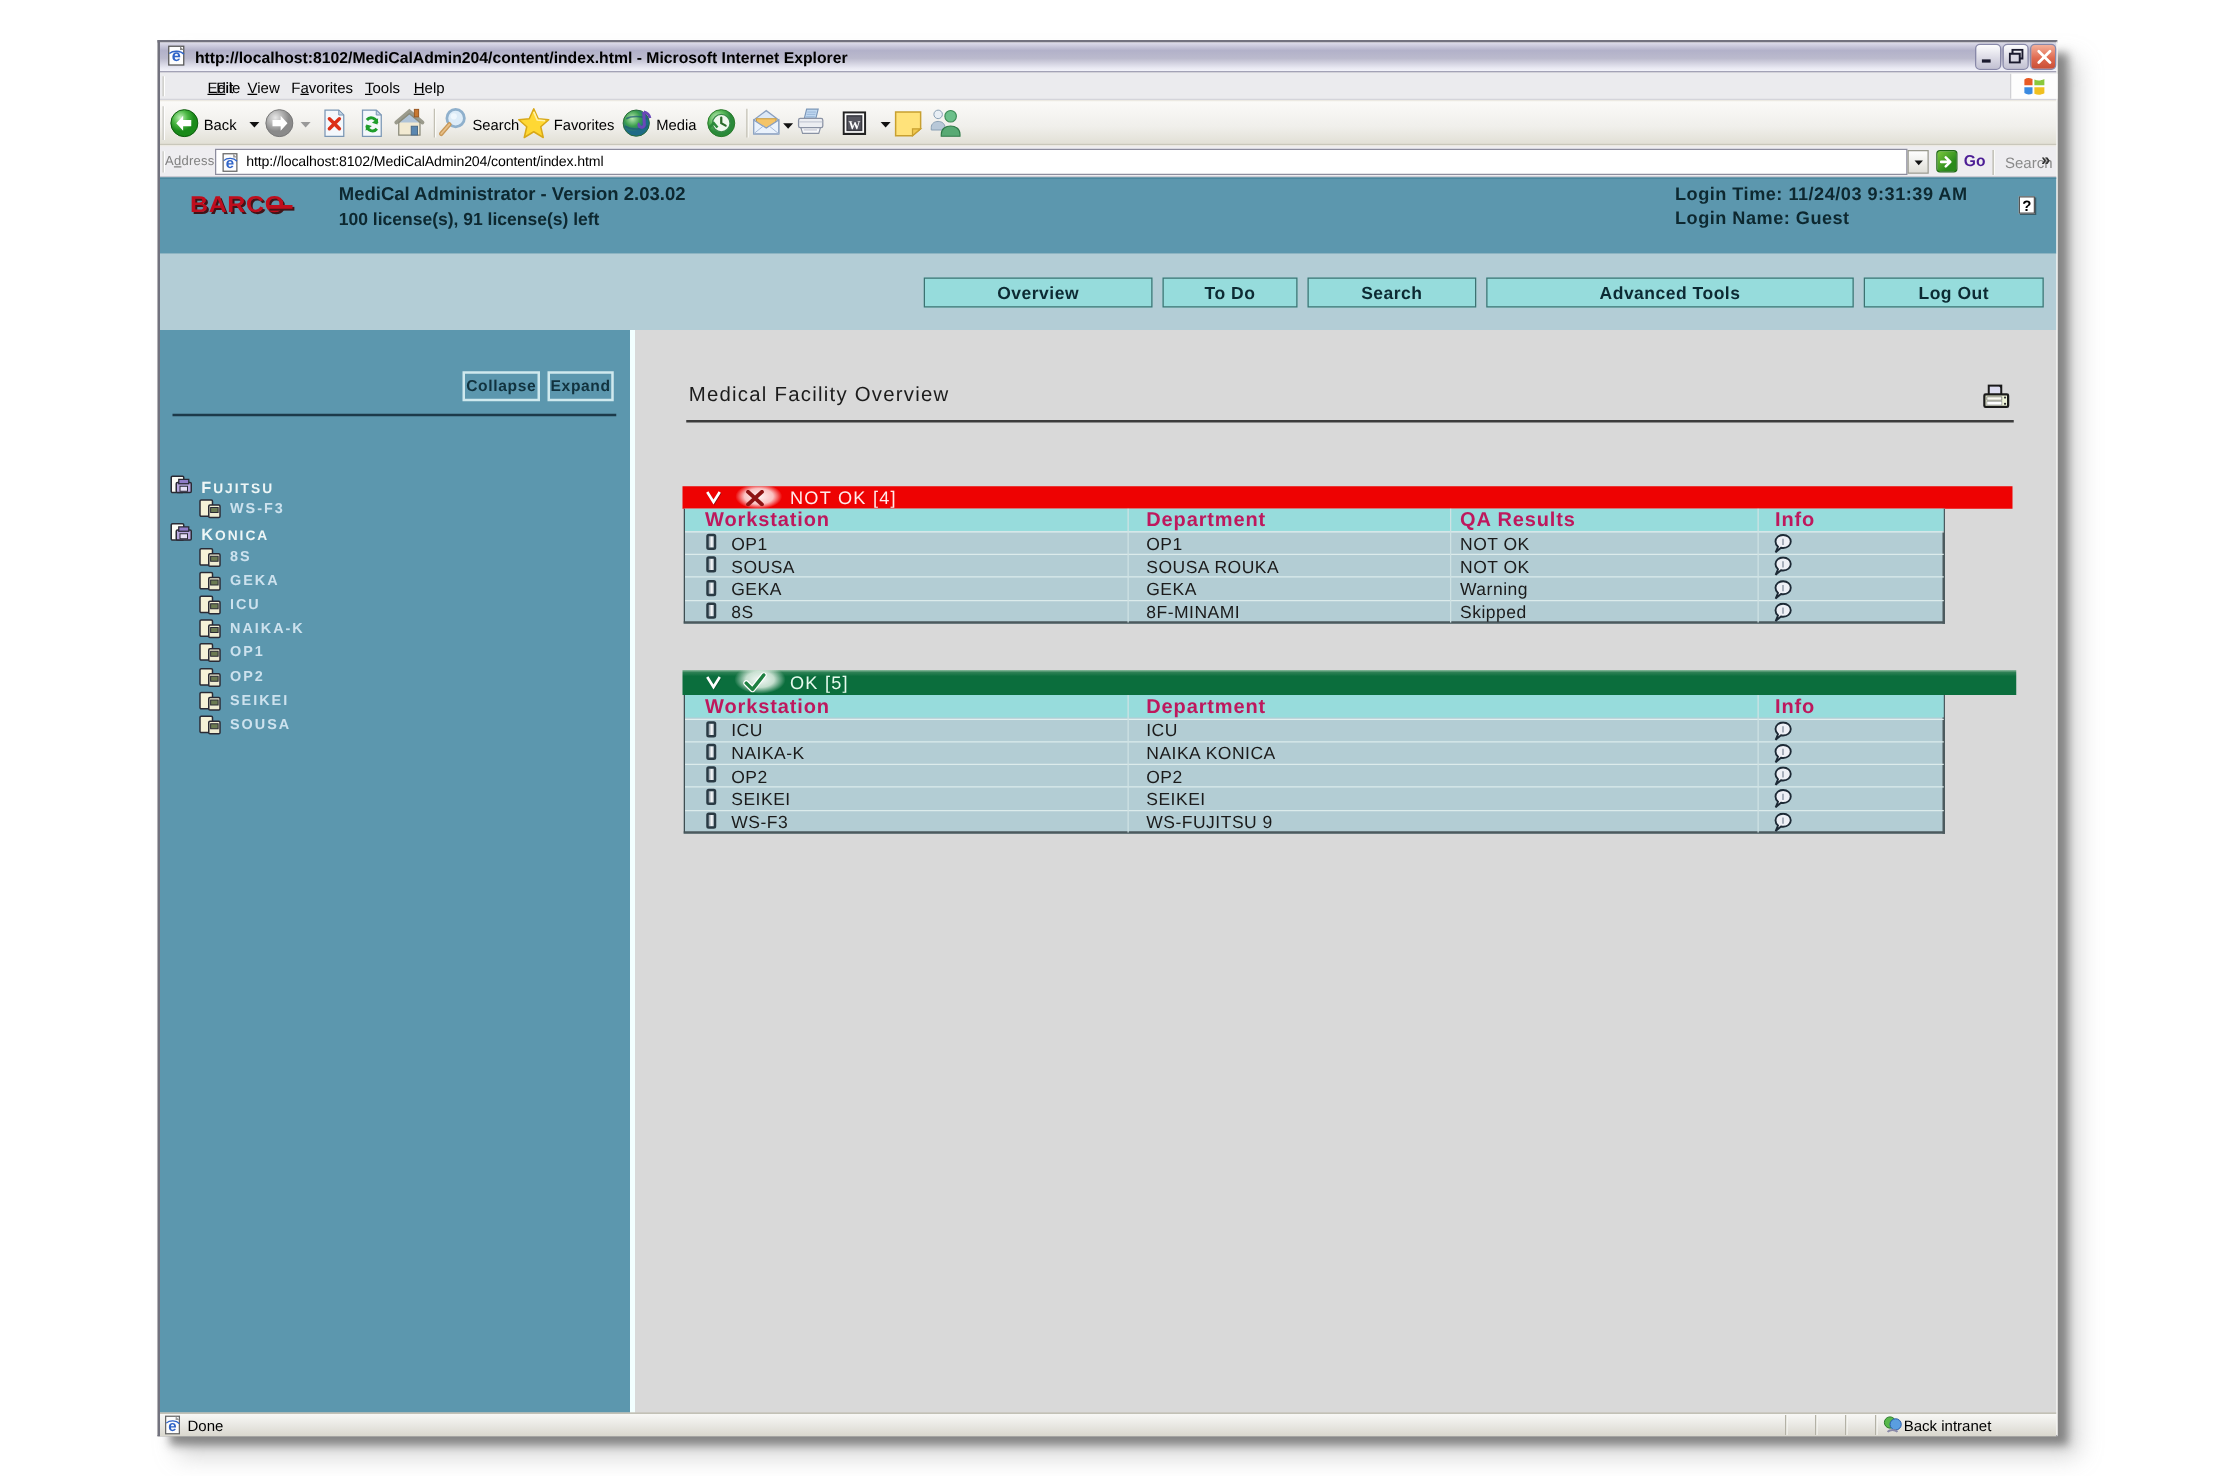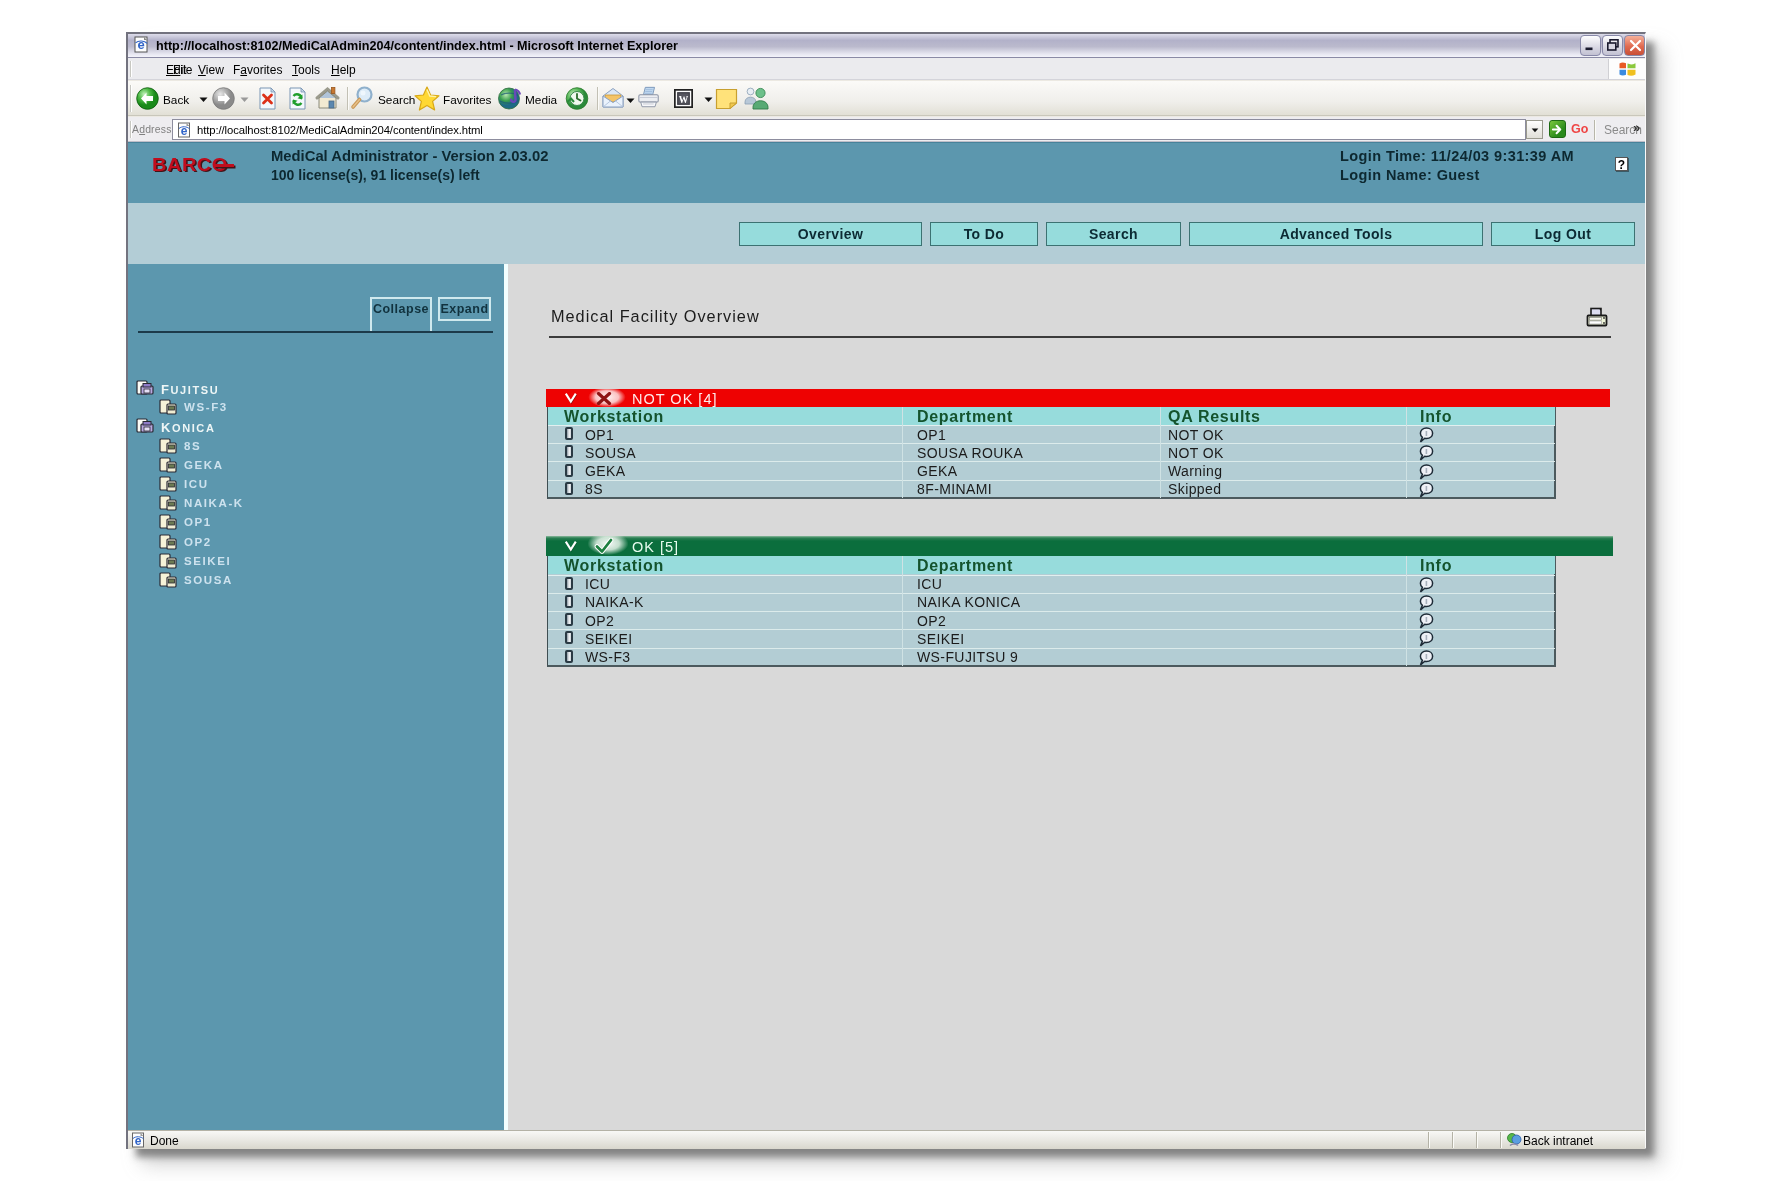--- a/index.html
+++ b/index.html
@@ -29,21 +29,21 @@
 #pageheader { position:absolute; left:128px; top:142px; width:1517px; height:61px; background:#5c97ae; border-top:1px solid #47829a; }
 #pagenav { position:absolute; left:128px; top:203px; width:1517px; height:61px; background:#b3cdd6; }
 .navbtn { position:absolute; top:222px; height:24px; background:#96dcdc; border:1px solid #3c7272; color:#0c2a33; font-weight:bold; font-size:14px; letter-spacing:0.4px; text-align:center; line-height:22px; }
 #sidebar { position:absolute; left:128px; top:264px; width:376px; height:866px; background:#5c97ae; }
 #sidesep { position:absolute; left:504px; top:264px; width:4px; height:866px; background:#f2ffff; }
 #main { position:absolute; left:508px; top:264px; width:1137px; height:866px; background:#d9d9d9; }
 
 #statusbar { position:absolute; left:128px; top:1130px; width:1517px; height:19px;
   background:linear-gradient(180deg,#f8f8f6 0%,#e9e8e3 50%,#d9d7cd 100%); border-top:1px solid #b4b2a6; }
 .t { position:absolute; white-space:nowrap; }
-.hdr { font-size:16px; font-weight:bold; color:#14532d; letter-spacing:0.7px; }
+.hdr { font-size:16px; font-weight:bold; color:#be185d; letter-spacing:0.7px; }
 .cell { font-size:14px; color:#1b1b1b; letter-spacing:0.4px; }
 .wsic { position:absolute; width:8px; height:13px; border:2px solid #2a3a44; border-radius:2px; background:linear-gradient(90deg,#8d99a4,#f2f4f6 55%,#cdd4da); }
 .balloon { position:absolute; }
 .ptxt { font-size:11px; font-weight:bold; color:#eef6f6; letter-spacing:1.6px; }
 .ltxt { font-size:11.5px; font-weight:bold; color:#cde2ee; letter-spacing:1.6px; }
 </style>
 </head>
 <body>
 <div id="win"></div>
 
@@ -224,21 +224,21 @@
   </svg>
 <div class="t" style="left:197px; top:124px; font-size:11.3px; letter-spacing:-0.1px; color:#000;">http://localhost:8102/MediCalAdmin204/content/index.html</div>
 <div class="t" style="left:1526px; top:120px; width:17px; height:19px; background:linear-gradient(180deg,#fefefe,#e0dfd8); border:1px solid #9a9a8e;"></div>
 <svg class="t" style="left:1531px; top:128px;" width="8" height="5" viewBox="0 0 9 6">
     <path d="M0.5 0.5 L4.5 5 L8.5 0.5 Z" fill="#111"></path>
   </svg>
 <div class="t" style="left:1549px; top:120px; width:17px; height:18px; border-radius:3px; background:linear-gradient(135deg,#7ac83c,#2a8a1c 70%); border:1px solid #1e6a14;"></div>
 <svg class="t" style="left:1551px; top:124px;" width="13" height="11" viewBox="0 0 14 12">
     <path d="M2 6 L9 6 M6 2 L10 6 L6 10" fill="none" stroke="#ffffff" stroke-width="2.2" stroke-linecap="round" stroke-linejoin="round"></path>
   </svg>
-<div class="t" style="left:1571px; top:122px; font-size:12.5px; font-weight:bold; color:#ef4444;">Go</div>
+<div class="t" style="left:1571px; top:122px; font-size:12.5px; font-weight:bold; color:#4c1d95;">Go</div>
 <div class="t" style="left:1594px; top:120px; width:1px; height:20px; background:#b8b6aa; box-shadow:1px 0 0 #fbfbf8;"></div>
 <div class="t" style="left:1604px; top:123px; font-size:12px; color:#8a8a8a;">Search</div>
 <div class="t" style="left:1633px; top:120px; font-size:13px; font-weight:bold; color:#333;">»</div>
 
 <div id="pageheader"></div>
 <div class="t" style="left:152px; top:154px; font-size:20px; font-weight:bold; color:#c00d1d; letter-spacing:0.5px; text-shadow:1.5px 1.5px 0 #401418; transform:scaleY(0.92); transform-origin:left top;">BARCO</div>
 <div class="t" style="left:214px; top:163.5px; width:20px; height:3px; background:#c00d1d; box-shadow:1.5px 1.5px 0 #401418;"></div>
 <div class="t" style="left:271px; top:148px; font-size:14.8px; font-weight:bold; color:#0d2830;">MediCal Administrator - Version 2.03.02</div>
 <div class="t" style="left:271px; top:167px; font-size:14px; font-weight:bold; color:#0d2830;">100 license(s), 91 license(s) left</div>
 <div class="t" style="left:1340px; top:148px; font-size:14.5px; letter-spacing:0.4px; font-weight:bold; color:#0d2830;">Login Time: 11/24/03 9:31:39 AM</div>
@@ -247,21 +247,21 @@
 
 <div id="pagenav"></div>
 <div class="navbtn" style="left:739px; width:183px;">Overview</div>
 <div class="navbtn" style="left:930px; width:108px;">To Do</div>
 <div class="navbtn" style="left:1046px; width:135px;">Search</div>
 <div class="navbtn" style="left:1189px; width:294px;">Advanced Tools</div>
 <div class="navbtn" style="left:1491px; width:144px;">Log Out</div>
 
 <div id="sidebar"></div>
 <div id="sidesep"></div>
-<div class="t" style="left:370px; top:297px; width:62px; height:36px; border:2px solid #cfe9ee; color:#11323e; font-weight:bold; font-size:12.5px; text-align:center; line-height:21px; letter-spacing:0.5px;">Collapse</div>
+<div class="t" style="left:370px; top:297px; width:62px; height:24px; border:2px solid #cfe9ee; color:#11323e; font-weight:bold; font-size:12.5px; text-align:center; line-height:21px; letter-spacing:0.5px;">Collapse</div>
 <div class="t" style="left:438px; top:297px; width:53px; height:24px; border:2px solid #cfe9ee; color:#11323e; font-weight:bold; font-size:12.5px; text-align:center; line-height:21px; letter-spacing:0.5px;">Expand</div>
 <div class="t" style="left:138px; top:331px; width:355px; height:2px; background:#1c3a4a;"></div>
 
 <div id="main"></div>
 <div class="t" style="left:551px; top:307px; font-size:16.3px; color:#1c1c1c; letter-spacing:1px;">Medical Facility Overview</div>
 <div class="t" style="left:549px; top:336px; width:1062px; height:2px; background:#3c3c3c;"></div>
 
 <div class="t" style="left:546px; top:389px; width:1064px; height:18px; background:#ee0202;"></div>
 <svg class="t" style="left:564px; top:392px;" width="14" height="13" viewBox="0 0 14 13">
     <path d="M2.3 2.3 L7.3 10.3 L12.3 2.3" fill="none" stroke="#8e0e0e" stroke-width="2.1"></path>

